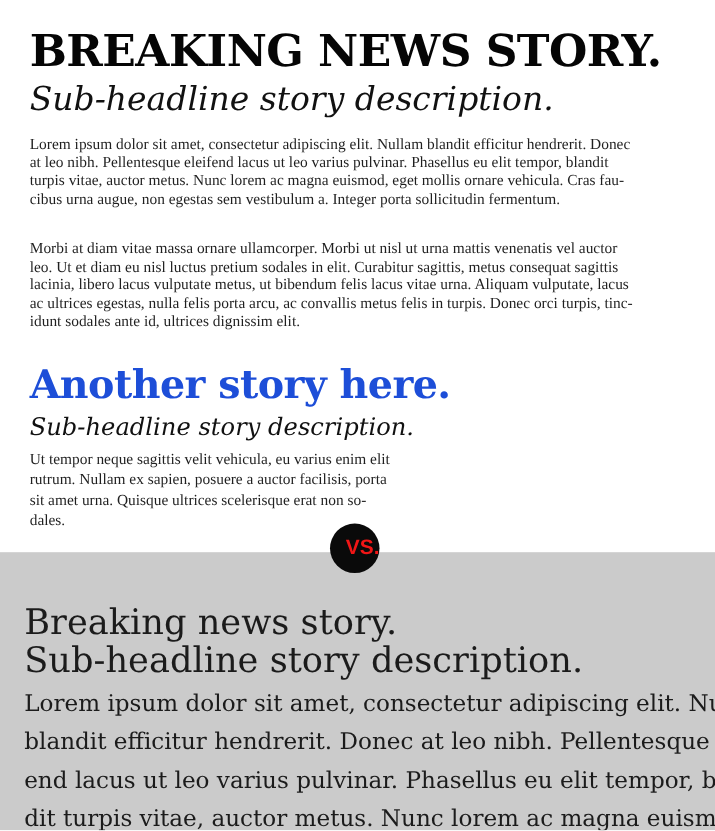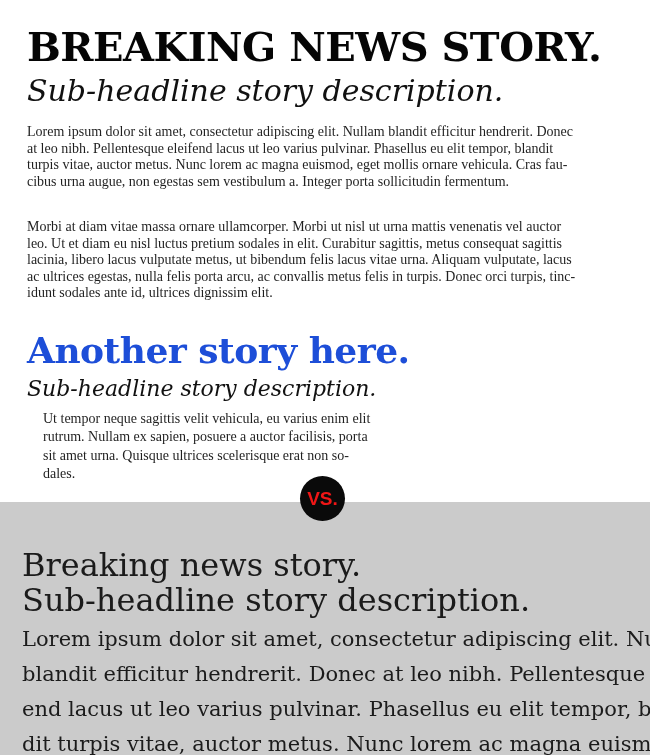--- a/index.html
+++ b/index.html
@@ -60,30 +60,29 @@
     font-style:italic;
     font-size:22px;
     line-height:29px;
     color:#111111;
     white-space:pre;
     margin-top:2px;
   }
   .para-3{
     margin-top:7px;
     line-height:18.5px;
-    margin-left:16px;
   }
   
   .vs-badge{
     position:absolute;
     left:300px;top:476px;
     width:45px;height:45px;
     border-radius:50%;
     background:#0a0a0a;
-    display:flex;align-items:center;justify-content:center;
+    display:flex;align-items:center;justify-content:flex-end;
     z-index:5;
   }
   .vs-badge span{
     font-family:"Liberation Sans", sans-serif;
     font-weight:bold;
     font-size:19px;
     letter-spacing:0px;
     color:#f01616;
   }
   

